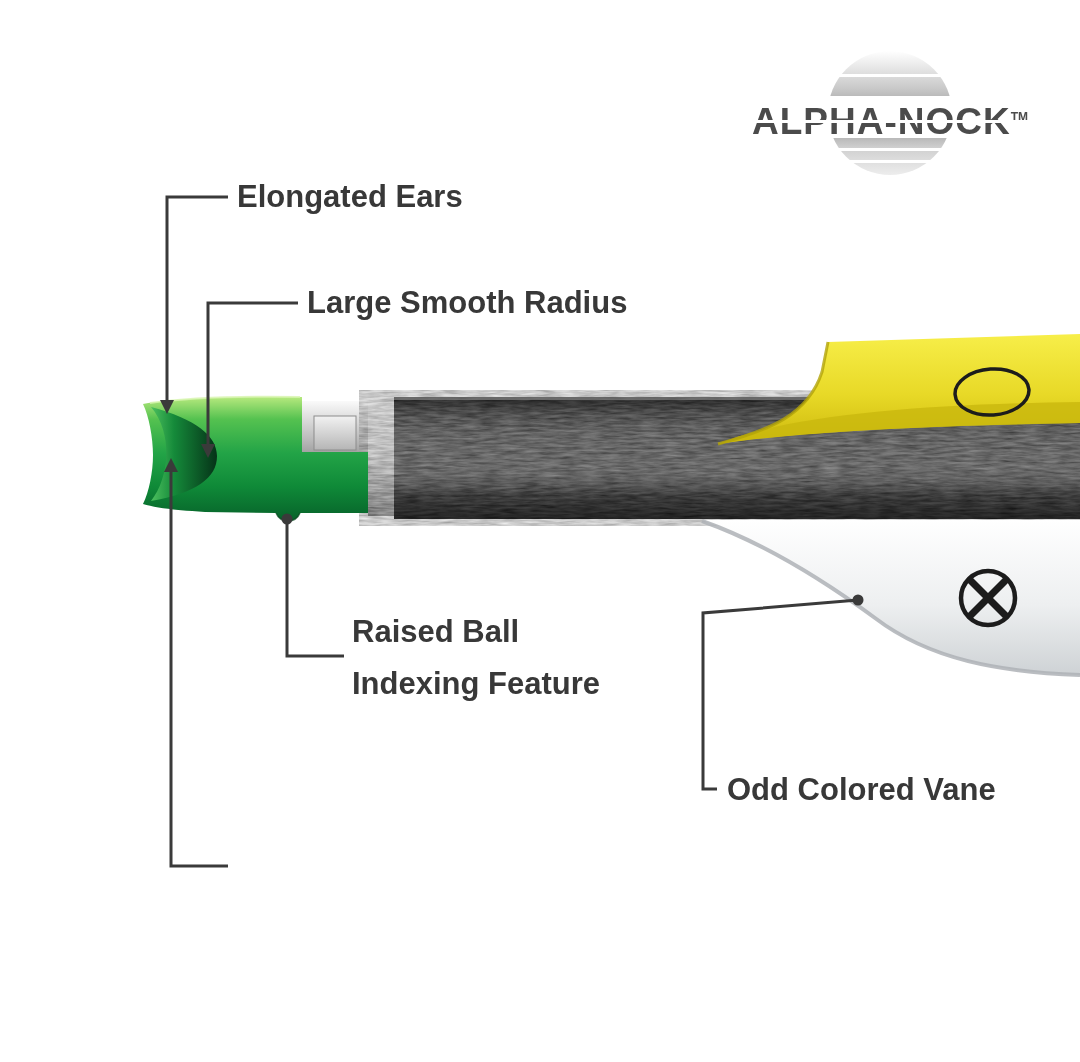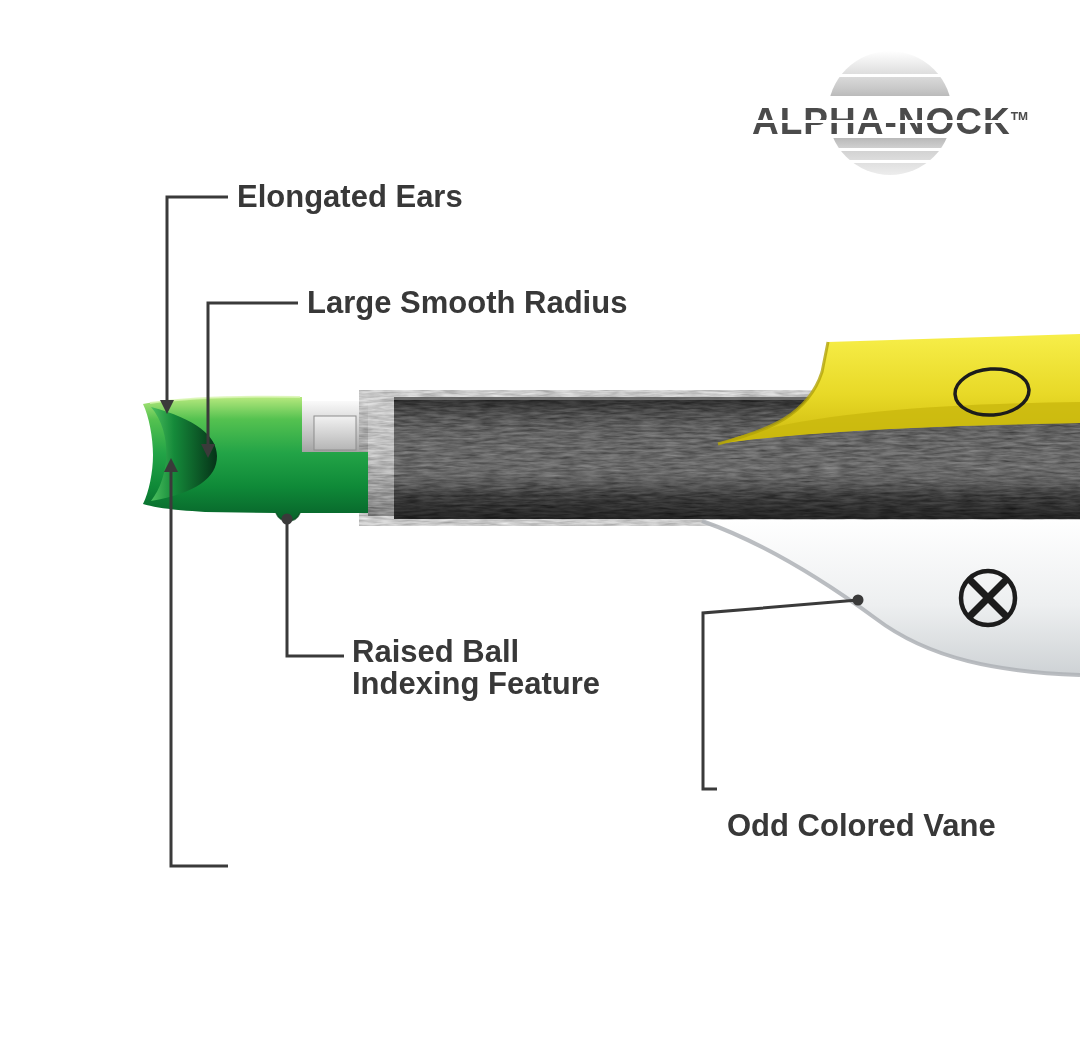--- a/index.html
+++ b/index.html
@@ -176,19 +176,19 @@
       <rect x="90" y="116" width="144" height="3" fill="#ffffff"></rect>
     </svg>
     <div class="logo-text"><span>ALPHA-NOCK</span><span class="tm">TM</span></div>
     <div class="logo-slit"></div>
   </div>
 
   <div class="label" style="left:307px;top:287px;">Large Smooth Radius</div>
 
   <div class="label" style="left:237px;top:181px;">Elongated Ears</div>
 
-  <div class="rb-line" style="left:352px;top:636px;">Raised Ball</div>
+  <div class="rb-line" style="left:352px;top:616px;">Raised Ball</div>
   <div class="rb-line" style="left:352px;top:668px;text-align:right;">Indexing Feature</div>
 
-  <div class="label" style="left:727px;top:774px;margin-top:36px;">Odd Colored Vane</div>
+  <div class="label" style="left:727px;top:774px;">Odd Colored Vane</div>
 
 
 </div>
 
 </body></html>

